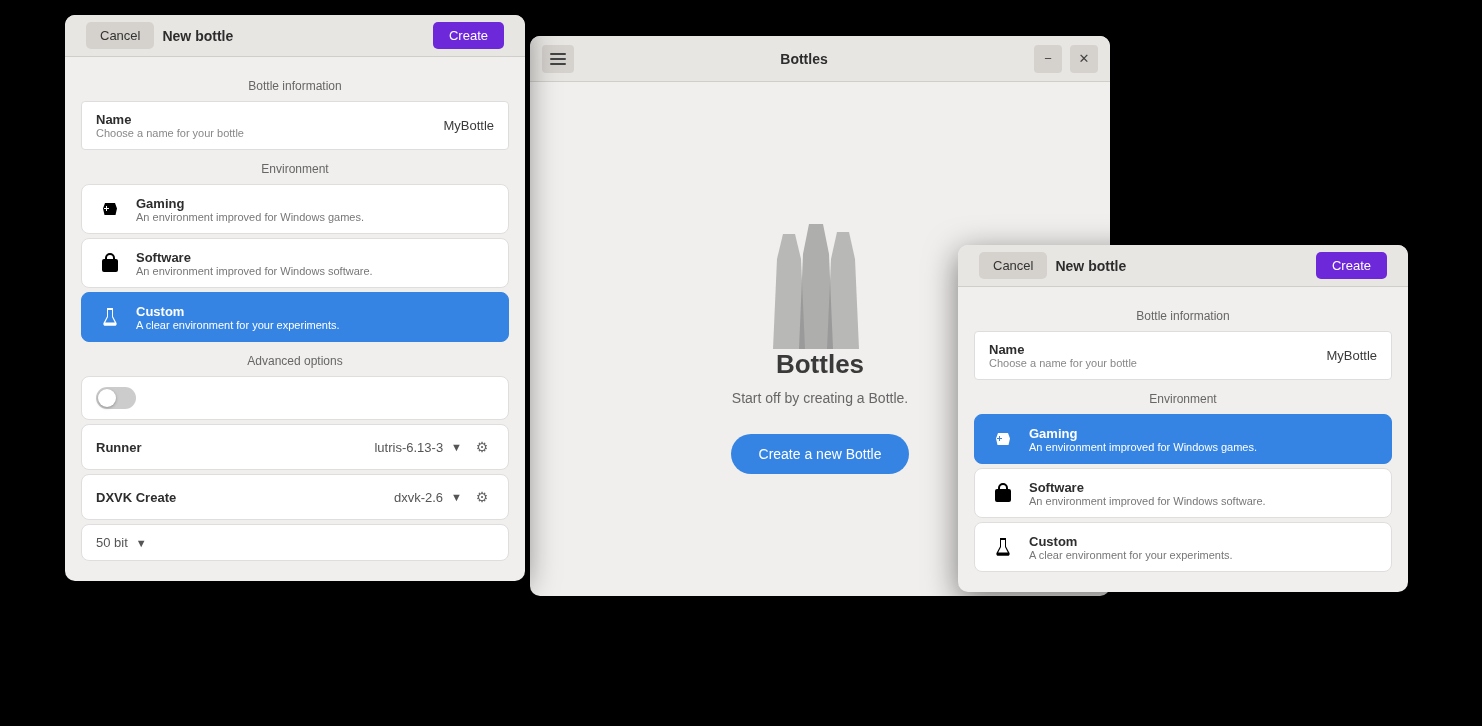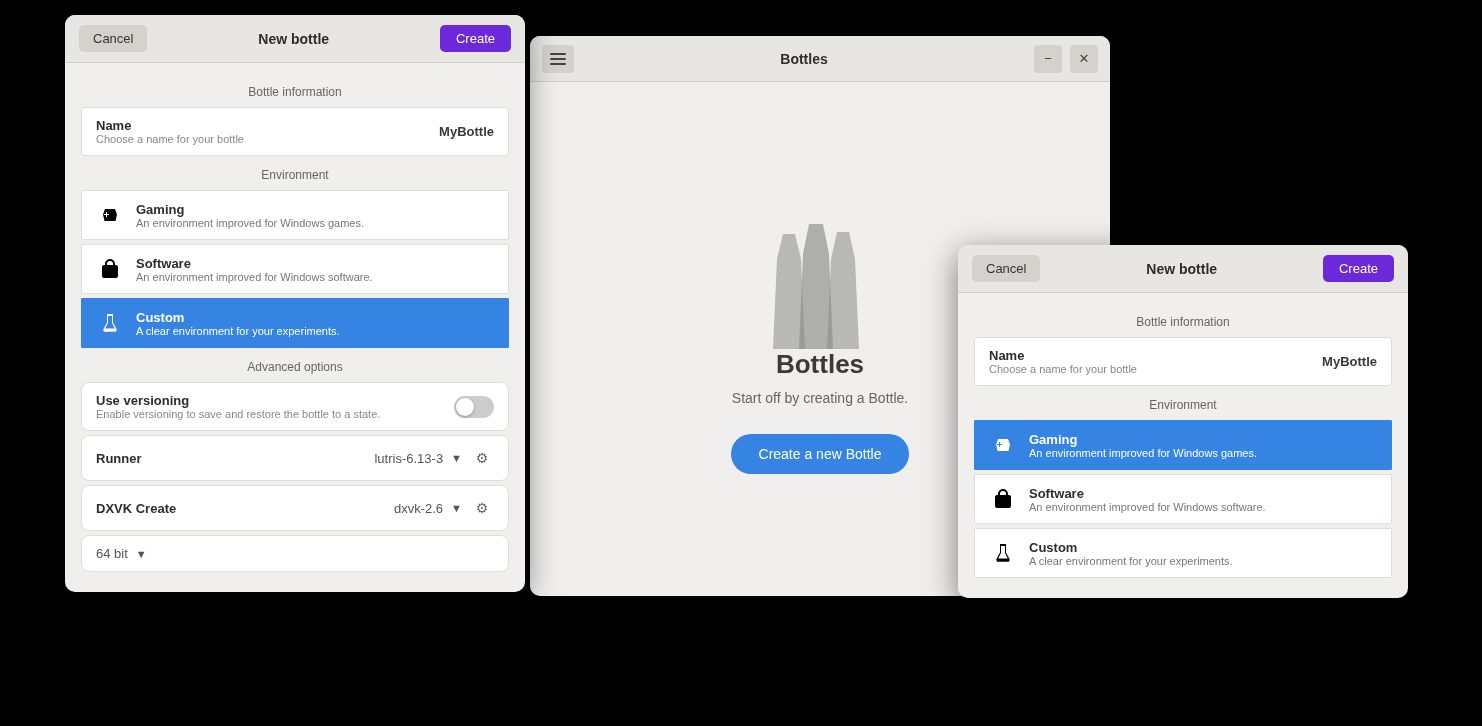--- a/index.html
+++ b/index.html
@@ -119,38 +119,38 @@
       background: #f0efed;
       border-radius: 10px;
       box-shadow: 0 8px 32px rgba(0,0,0,0.5);
       overflow: hidden;
       display: flex;
       flex-direction: column;
     }
     .dialog-titlebar {
       display: flex;
       align-items: center;
-      padding: 0 14px;
-      height: 48px;
+      padding: 0 21px;
+      height: 42px;
       background: #e8e6e3;
       border-bottom: 1px solid #d0cec9;
       gap: 8px;
     }
     .dialog-cancel-btn {
       background: #d5d2ce;
       border: none;
       border-radius: 5px;
       padding: 6px 14px;
       font-size: 13px;
       color: #333;
       cursor: pointer;
     }
     .dialog-title {
       flex: 1;
-      text-align: center;
+      text-align: left;
       font-size: 14px;
       font-weight: 700;
       color: #2d2d2d;
     }
     .dialog-create-btn {
       background: #6d28d9;
       border: none;
       border-radius: 5px;
       padding: 6px 16px;
       font-size: 13px;
@@ -188,26 +188,26 @@
       font-weight: 600;
       color: #2d2d2d;
     }
     .name-field-hint {
       font-size: 11px;
       color: #888;
     }
     .name-field-value {
       font-size: 13px;
       color: #3a3a3a;
-      font-weight: 700;
+      font-weight: 400;
     }
     .env-option {
       background: white;
       border: 1px solid #e0dedd;
-      border-radius: 1px;
+      border-radius: 8px;
       padding: 10px 14px;
       display: flex;
       align-items: center;
       gap: 12px;
       margin-bottom: 4px;
       cursor: pointer;
     }
     .env-option.selected {
       background: #3584e4;
       border-color: #3584e4;
@@ -417,24 +417,20 @@
       </div>
       <div class="env-info">
         <span class="env-name">Custom</span>
         <span class="env-desc">A clear environment for your experiments.</span>
       </div>
     </div>
 
     <div class="section-label">Advanced options</div>
 
     <div class="advanced-row">
-      <div class="advanced-info">
-        <div class="advanced-label">Use versioning</div>
-        <div class="advanced-hint">Enable versioning to save and restore the bottle to a state.</div>
-      </div>
       <div class="toggle">
         <div class="toggle-thumb"></div>
       </div>
     </div>
 
     <div class="advanced-select-row">
       <span class="select-label">Runner</span>
       <div class="select-controls">
         <span class="select-value">lutris-6.13-3</span>
         <span class="select-arrow">▼</span>
@@ -446,21 +442,21 @@
       <span class="select-label">DXVK Create</span>
       <div class="select-controls">
         <span class="select-value">dxvk-2.6</span>
         <span class="select-arrow">▼</span>
         <button class="gear-btn">⚙</button>
       </div>
     </div>
 
     <div class="advanced-select-row">
       <div class="select-controls">
-        <span class="select-value">64 bit</span>
+        <span class="select-value">50 bit</span>
         <span class="select-arrow">▼</span>
       </div>
     </div>
   </div>
 </div>
 
 <div class="new-bottle-dialog-sm">
   <div class="dialog-titlebar">
     <button class="dialog-cancel-btn">Cancel</button>
     <span class="dialog-title">New bottle</span>

